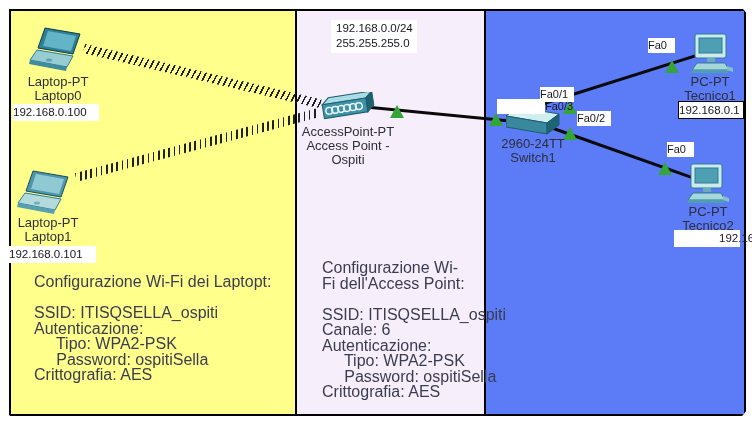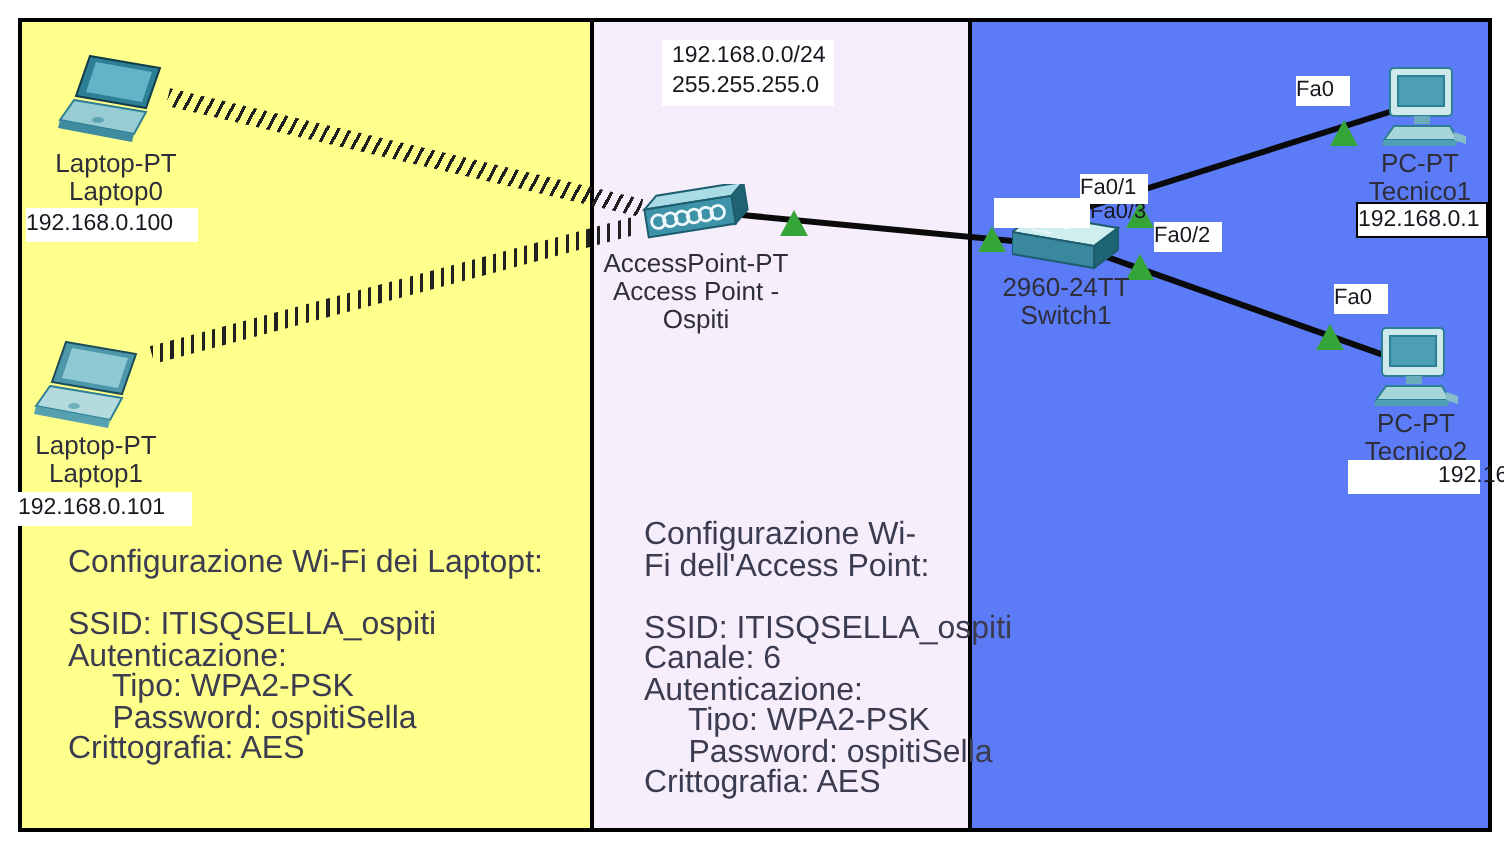--- a/index.html
+++ b/index.html
@@ -1,18 +1,18 @@
 <!DOCTYPE html>
 <html><head>
 <meta charset="utf-8">
 <style>
   * { margin:0; padding:0; box-sizing:border-box; }
   html,body { background:#ffffff; }
   body { font-family:"Liberation Sans", sans-serif; }
-  .canvas { position:relative; width:752px; height:424px; background:#ffffff; overflow:hidden; }
+  .canvas { position:relative; width:752px; height:424px; background:#ffffff; overflow:hidden;border-radius:31px; }
 
   
   .zone { position:absolute; top:9px; height:407px; border:2px solid #000; }
   .zone-yellow { left:9px;  width:288px; background:#ffff8c; }
   .zone-lav    { left:297px; width:189px; background:#f6eefb; border-left:none; }
   .zone-blue   { left:486px; width:260px; background:#5b7bf7; border-left:none; }
 
   
   .wifi { position:absolute; height:9px; z-index:2; transform-origin:0 50%;
           background:repeating-linear-gradient(105deg,#202020 0 1.6px,transparent 1.6px 5.2px); }

